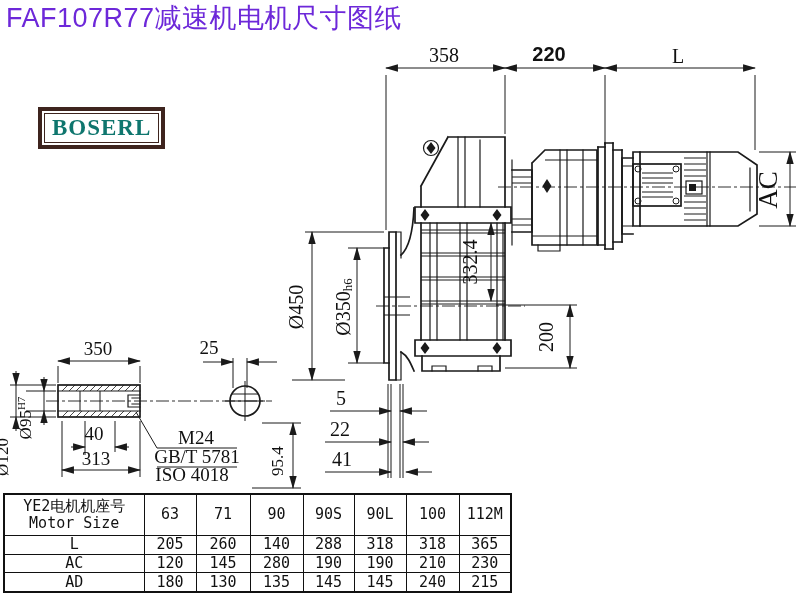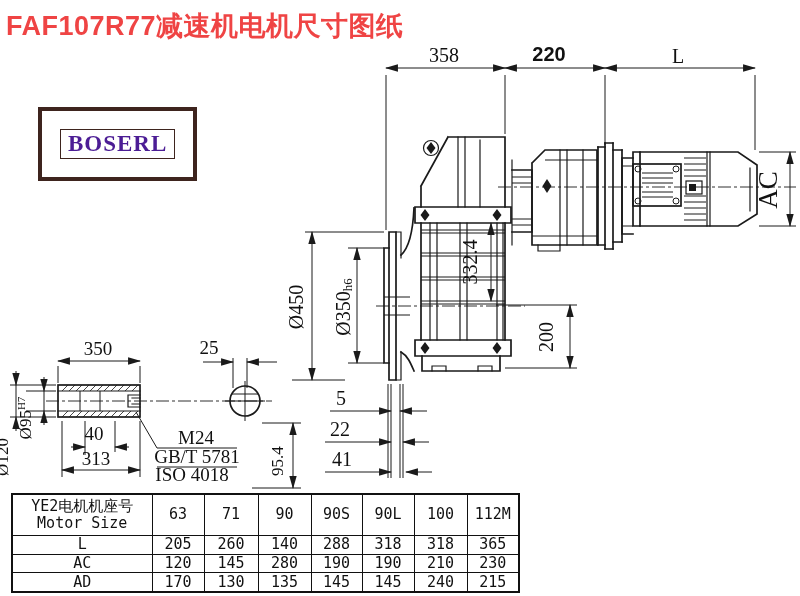--- a/index.html
+++ b/index.html
@@ -1,43 +1,43 @@
 <!DOCTYPE html>
 <html><head>
 <meta charset="utf-8">
 <style>
   html,body{margin:0;padding:0;background:#fff;}
   .page{position:relative;width:800px;height:596px;background:#fff;overflow:hidden;
         font-family:"Liberation Sans",sans-serif;}
-  .title{position:absolute;left:6px;top:8px;font-size:27px;font-weight:bold;
-         color:#ef4444;white-space:nowrap;letter-spacing:0.5px;}
+  .title{position:absolute;left:6px;top:0px;font-size:27px;font-weight:normal;
+         color:#6d28d9;white-space:nowrap;letter-spacing:0.5px;}
   .logo{position:absolute;left:38px;top:107px;border:4px solid #3e241e;background:#fff;}
-  .logo-inner{border:1px solid #3e241e;margin:18px;padding:0 7px;
+  .logo-inner{border:1px solid #3e241e;margin:2px;padding:0 7px;
               font-family:"Liberation Serif",serif;font-weight:bold;font-size:23px;
-              color:#4c1d95;letter-spacing:1px;line-height:28px;}
+              color:#0f766e;letter-spacing:1px;line-height:28px;}
   svg{position:absolute;left:0;top:0;}
   .ln{stroke:#1a1a1a;stroke-width:1.7;fill:none;stroke-linecap:square;}
   .md2{stroke:#1a1a1a;stroke-width:1.2;fill:none;stroke-linecap:square;}
   .tn{stroke:#1a1a1a;stroke-width:1;fill:none;}
   .ctr{stroke:#1a1a1a;stroke-width:0.9;fill:none;stroke-dasharray:13 3 3 3;}
   .hat{stroke:#1a1a1a;stroke-width:0.8;fill:none;}
   .blk{fill:#1a1a1a;}
   .dl{marker-start:url(#arr);marker-end:url(#arr);}
   .de{marker-end:url(#arr);}
   text.dim{font-family:"Liberation Serif",serif;font-size:20px;fill:#111;text-anchor:middle;}
   text.sm{font-size:17px;}
   text.md{font-size:19px;}
   text.bd{font-family:"Liberation Sans",sans-serif;font-weight:bold;font-size:20px;}
   text.big{font-size:27px;}
   .dimtable{position:absolute;left:3px;top:493px;width:507px;height:100px;
             border-collapse:collapse;table-layout:fixed;
             font-family:"DejaVu Sans Mono","Liberation Mono",monospace;
             font-size:15px;color:#111;}
   .dimtable td{border:1px solid #111;text-align:center;padding:0;line-height:15px;height:16px;}
-  .dimtable{border:2px solid #111;margin-left:8px;}
+  .dimtable{border:2px solid #111;}
   .dimtable .hdr td{height:36px;}
   .hcell div{line-height:17px;}
 </style>
 </head>
 <body>
 
 <div class="page">
 
   <div class="title">FAF107R77减速机电机尺寸图纸</div>
 
@@ -246,21 +246,21 @@
       <td>120</td>
       <td>145</td>
       <td>280</td>
       <td>190</td>
       <td>190</td>
       <td>210</td>
       <td>230</td>
     </tr>
     <tr>
       <td>AD</td>
-      <td>170</td>
+      <td>180</td>
       <td>130</td>
       <td>135</td>
       <td>145</td>
       <td>145</td>
       <td>240</td>
       <td>215</td>
     </tr>
   </tbody>
     </table>
 

